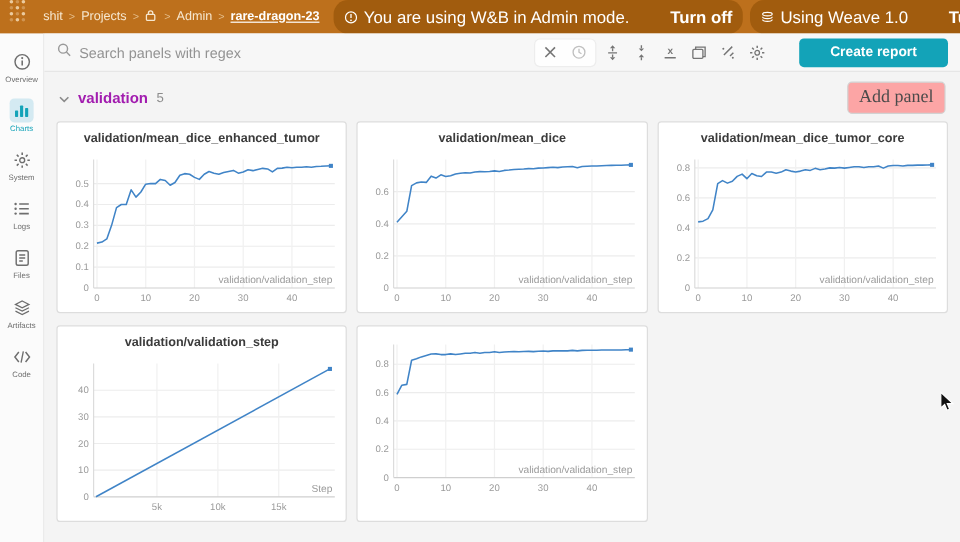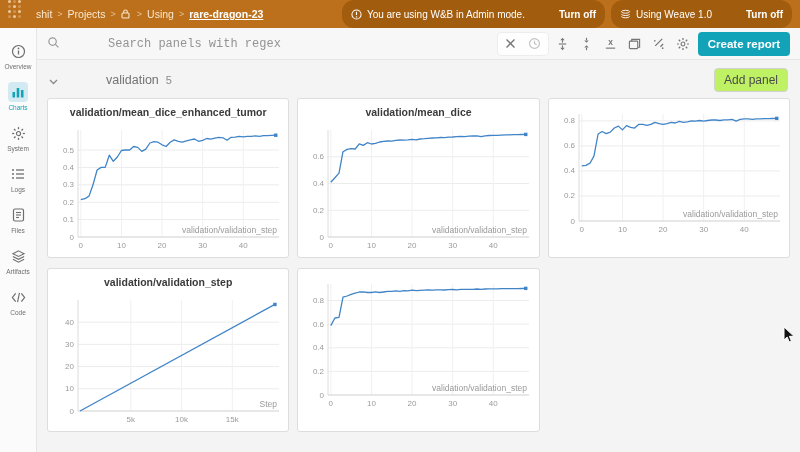--- a/index.html
+++ b/index.html
@@ -12,21 +12,21 @@
   .logo { width:18px; height:18px; display:grid; grid-template-columns:repeat(3,4px);
     grid-auto-rows:4px; gap:1px; margin-right:4px; flex:0 0 auto; }
   .logo i { width:3px; height:3px; border-radius:50%; background:#f3dbb6; opacity:.85; }
   .logo i.dim { opacity:.35; }
   .crumbs { display:flex; align-items:center; gap:5px; font-size:10.5px; white-space:nowrap; }
   .crumb { color:#f6e7cf; }
   .crumb.bold { color:#ffffff; font-weight:bold;text-decoration:underline; }
   .sep { color:#e5bf8d; font-size:9px; }
   .lockicon { display:inline-block; margin-right:2px; vertical-align:-1px; }
   .pillbanner { display:flex; align-items:center; gap:5px; background:var(--banner-bg,#a15c0e);
-    border-radius:12px; padding:3px 9px; font-size:10px; color:#fff;
+    border-radius:12px; padding:3px 9px; font-size:14px; color:#fff;
     white-space:nowrap; flex:0 0 auto; }
   .pillbanner b { font-weight:bold; cursor:pointer;margin-left:29px; }
   .tb-spacer { flex:1; }
 
   
   .content { display:flex; height:424px; }
   .sidebar { width:37px; background:#fbfbfb; border-right:1px solid #e6e6e6;
     display:flex; flex-direction:column; align-items:center; padding-top:10px; gap:4px; }
   .side-item { display:flex; flex-direction:column; align-items:center; gap:2px;
     width:34px; padding:3px 0 5px; color:#6e6e6e; cursor:pointer; }
@@ -36,40 +36,40 @@
   .side-item.active .ic { background:#d4eaf2; color:var(--accent,#13a3b8); }
   .side-item.active .lbl { color:var(--accent,#13a3b8); }
 
   .main { flex:1; display:flex; flex-direction:column; background:#f4f4f4; min-width:0; }
 
   
   .toolbar { height:32px; display:flex; align-items:center; gap:6px; padding:0 10px;
     background:#f7f7f7; border-bottom:1px solid #e6e6e6; }
   .search-wrap { flex:1; display:flex; align-items:center; gap:6px; color:#9a9a9a; }
   .search-input { flex:1; border:none; outline:none; background:transparent;
-    font-size:12px; color:#404040; font-family:Liberation Mono, monospace;margin-left:42px; }
+    font-size:12px; color:#404040; font-family:Liberation Sans, sans-serif; }
   .search-input::placeholder { color:#939393; }
   .icon-pill { display:flex; align-items:center; background:#fefefe; border-radius:4px;
     padding:2px 4px; gap:6px; box-shadow:0 0 0 1px #ededed; }
   .t-icon { width:18px; height:18px; display:flex; align-items:center; justify-content:center;
     color:#757575; cursor:pointer; flex:0 0 auto; }
   .t-icon.faded { color:#c0c0c0; }
   .btn-primary { background:var(--accent,#13a3b8); color:#fff; border:none; border-radius:4px;
-    font-size:11.5px; font-weight:bold; padding:6px 10px; margin-left:0; cursor:pointer;
+    font-size:11.5px; font-weight:bold; padding:6px 26px; margin-left:20px; cursor:pointer;
     font-family:"Liberation Sans",sans-serif; }
 
   
   .section-head { display:flex; align-items:center; gap:7px; padding:8px 12px 6px; }
   .chev { color:#8a8a8a; }
-  .section-title { font-size:12.5px; font-weight:normal; color:#737373;margin-left:41px; }
+  .section-title { font-size:12.5px; font-weight:bold; color:#a21caf; }
   .section-count { font-size:11px; color:#8c8c8c; }
   .sh-spacer { flex:1; }
-  .btn-outline { background:#bef264; border:1px solid #d2d2d2; border-radius:4px;
-    font-size:12px; color:#4a4a4a; padding:4px 9px; cursor:pointer;
-    font-family:Liberation Sans, sans-serif; }
+  .btn-outline { background:#fca5a5; border:1px solid #d2d2d2; border-radius:4px;
+    font-size:15px; color:#4a4a4a; padding:4px 9px; cursor:pointer;
+    font-family:Liberation Serif, serif; }
 
   
   .grid { display:grid; grid-template-columns:repeat(3,1fr); grid-template-rows:160px 164px;
     column-gap:8px; row-gap:10px; margin:0 10px; }
   .panel { background:#fff; border:1px solid #ddd; border-radius:3px; display:flex;
     flex-direction:column; padding-top:7px; overflow:hidden; }
   .panel-title { text-align:center; font-size:10.5px; font-weight:bold; color:#3b3b3b;
     height:16px; flex:0 0 auto; }
   .chart-box { flex:1; min-height:0; }
   svg text { font-family:"Liberation Sans",sans-serif; }
@@ -101,21 +101,21 @@
     <span class="sep">&gt;</span>
     <span class="crumb">
       <span class="lockicon">
         <svg width="9" height="10" viewBox="0 0 9 10">
             <rect x="1" y="4" width="7" height="5" rx="1" fill="none" stroke="#f6e7cf" stroke-width="1.1"></rect>
             <path d="M2.7 4V2.8a1.8 1.8 0 0 1 3.6 0V4" fill="none" stroke="#f6e7cf" stroke-width="1.1"></path>
           </svg>
       </span>
     </span>
     <span class="sep">&gt;</span>
-    <span class="crumb">Using</span>
+    <span class="crumb">Admin</span>
     <span class="sep">&gt;</span>
     <span class="crumb bold">rare-dragon-23</span>
   </div>
   <div class="tb-spacer"></div>
   <div class="pillbanner">
     <svg width="11" height="11" viewBox="0 0 12 12">
         <circle cx="6" cy="6" r="5" fill="none" stroke="#fff" stroke-width="1.1"></circle>
         <line x1="6" y1="3" x2="6" y2="6.6" stroke="#fff" stroke-width="1.2"></line>
         <circle cx="6" cy="8.6" r=".8" fill="#fff"></circle>
       </svg>
@@ -361,20 +361,21 @@
               <text x="73.44848484848484" y="126" text-anchor="middle" font-size="8" fill="#9a9a9a">10</text>
               <text x="114.05454545454545" y="126" text-anchor="middle" font-size="8" fill="#9a9a9a">20</text>
               <text x="154.66060606060606" y="126" text-anchor="middle" font-size="8" fill="#9a9a9a">30</text>
               <text x="195.26666666666668" y="126" text-anchor="middle" font-size="8" fill="#9a9a9a">40</text>
               <text x="229" y="111" text-anchor="end" font-size="8.5" fill="#9a9a9a">validation/validation_step</text>
               <polyline points="32.8,60.2 36.9,55.7 41.0,51.1 45.0,29.7 49.1,27.4 53.1,26.7 57.2,27.0 61.3,21.8 65.3,23.4 69.4,20.7 73.4,22.0 77.5,21.4 81.6,20.0 85.6,19.4 89.7,19.0 93.8,19.2 97.8,18.4 101.9,18.0 105.9,18.2 110.0,17.9 114.1,17.4 118.1,17.9 122.2,17.0 126.2,16.7 130.3,16.3 134.4,16.0 138.4,15.8 142.5,15.5 146.5,15.6 150.6,15.1 154.7,15.0 158.7,14.7 162.8,14.4 166.8,14.7 170.9,14.2 175.0,14.0 179.0,13.8 183.1,14.7 187.1,13.8 191.2,13.5 195.3,13.4 199.3,13.4 203.4,13.1 207.4,12.9 211.5,12.8 215.6,12.7 219.6,12.7 223.7,12.5 227.8,12.4" fill="none" stroke="#4084c7" stroke-width="1.3" stroke-linejoin="round"></polyline>
               <rect x="226.05151515151516" y="10.713750000000008" width="3.4" height="3.4" fill="#4084c7"></rect>
             </svg></div>
       </div>
       <div class="panel">
+        <div class="panel-title">validation/mean_dice_tumor_core</div>
         <div class="chart-box"><svg width="240" height="135">
               <line x1="30" x2="231" y1="89.97076023391813" y2="89.97076023391813" stroke="#ececec" stroke-width="1"></line>
               <line x1="30" x2="231" y1="64.94152046783626" y2="64.94152046783626" stroke="#ececec" stroke-width="1"></line>
               <line x1="30" x2="231" y1="39.91228070175438" y2="39.91228070175438" stroke="#ececec" stroke-width="1"></line>
               <line x1="30" x2="231" y1="14.883040935672511" y2="14.883040935672511" stroke="#ececec" stroke-width="1"></line>
               <line x1="32.842424242424244" x2="32.842424242424244" y1="8" y2="115" stroke="#f0f0f0" stroke-width="1"></line>
               <line x1="73.44848484848484" x2="73.44848484848484" y1="8" y2="115" stroke="#f0f0f0" stroke-width="1"></line>
               <line x1="114.05454545454545" x2="114.05454545454545" y1="8" y2="115" stroke="#f0f0f0" stroke-width="1"></line>
               <line x1="154.66060606060606" x2="154.66060606060606" y1="8" y2="115" stroke="#f0f0f0" stroke-width="1"></line>
               <line x1="195.26666666666668" x2="195.26666666666668" y1="8" y2="115" stroke="#f0f0f0" stroke-width="1"></line>

